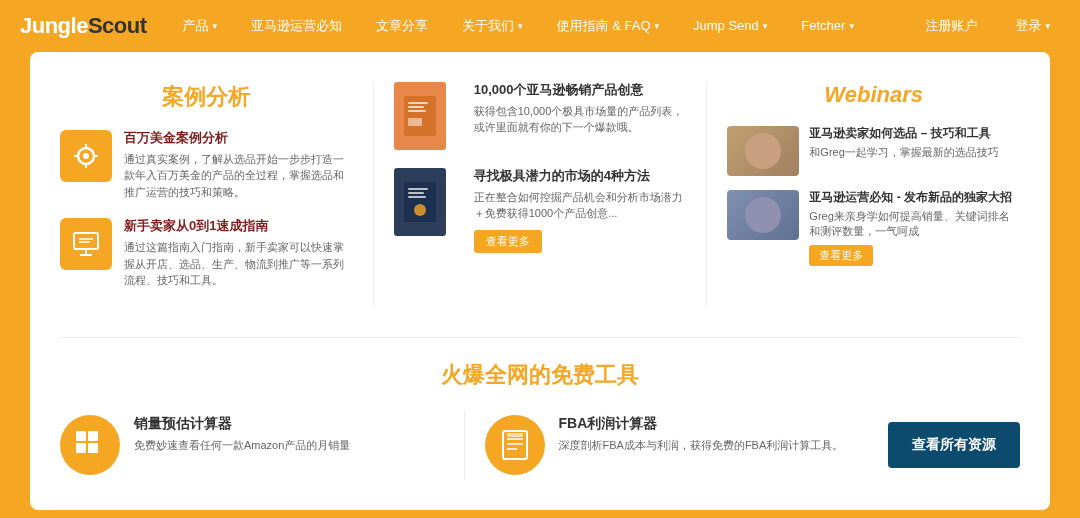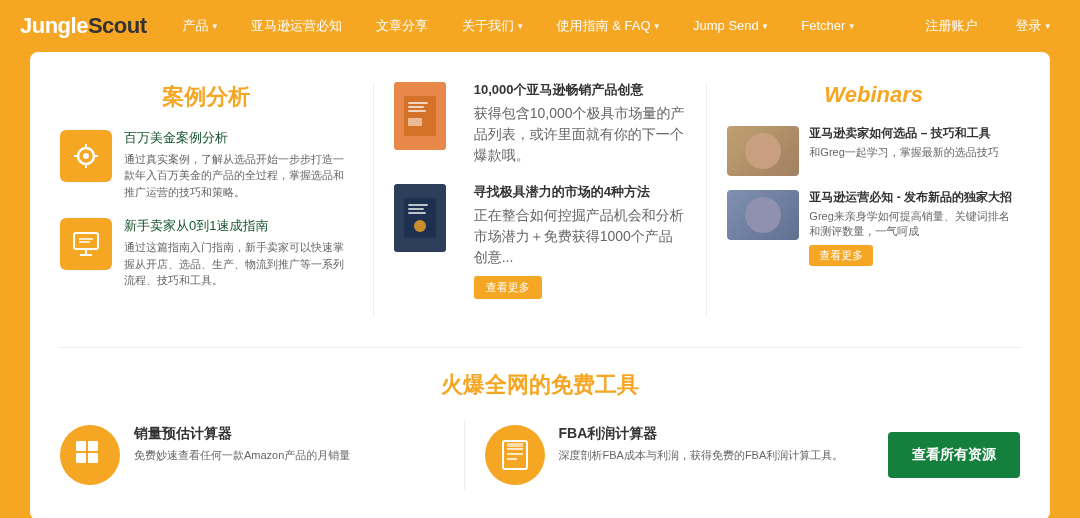--- a/index.html
+++ b/index.html
@@ -114,22 +114,22 @@
       background: #f5a623;
       border-radius: 6px;
       display: flex;
       align-items: center;
       justify-content: center;
       flex-shrink: 0;
     }
     .case-icon svg { width: 32px; height: 32px; }
     .case-text h4 {
       font-size: 13px;
-      font-weight: normal;
-      color: #14532d;
+      font-weight: bold;
+      color: #7f1d1d;
       margin-bottom: 4px;
       line-height: 1.3;
     }
     .case-text p {
       font-size: 11px;
       color: #666;
       line-height: 1.5;
     }
 
     
@@ -154,21 +154,21 @@
     .ebook-cover-orange { background: #e8874a; }
     .ebook-cover-dark { background: #2c3e5a; }
     .ebook-text h4 {
       font-size: 13px;
       font-weight: bold;
       color: #333;
       margin-bottom: 4px;
       line-height: 1.3;
     }
     .ebook-text p {
-      font-size: 14px;
+      font-size: 11px;
       color: #666;
       line-height: 1.5;
     }
     .btn-more {
       display: inline-block;
       margin-top: 8px;
       background: #f5a623;
       color: #fff;
       font-size: 11px;
       padding: 4px 12px;
@@ -282,21 +282,21 @@
       color: #666;
       line-height: 1.5;
     }
     .tools-divider {
       width: 1px;
       height: 70px;
       background: #eee;
       flex-shrink: 0;
     }
     .btn-all-resources {
-      background: #15803d;
+      background: #0c4a6e;
       color: #fff;
       font-size: 14px;
       font-weight: bold;
       padding: 14px 24px;
       border-radius: 4px;
       cursor: pointer;
       white-space: nowrap;
       flex-shrink: 0;
     }
   </style>

